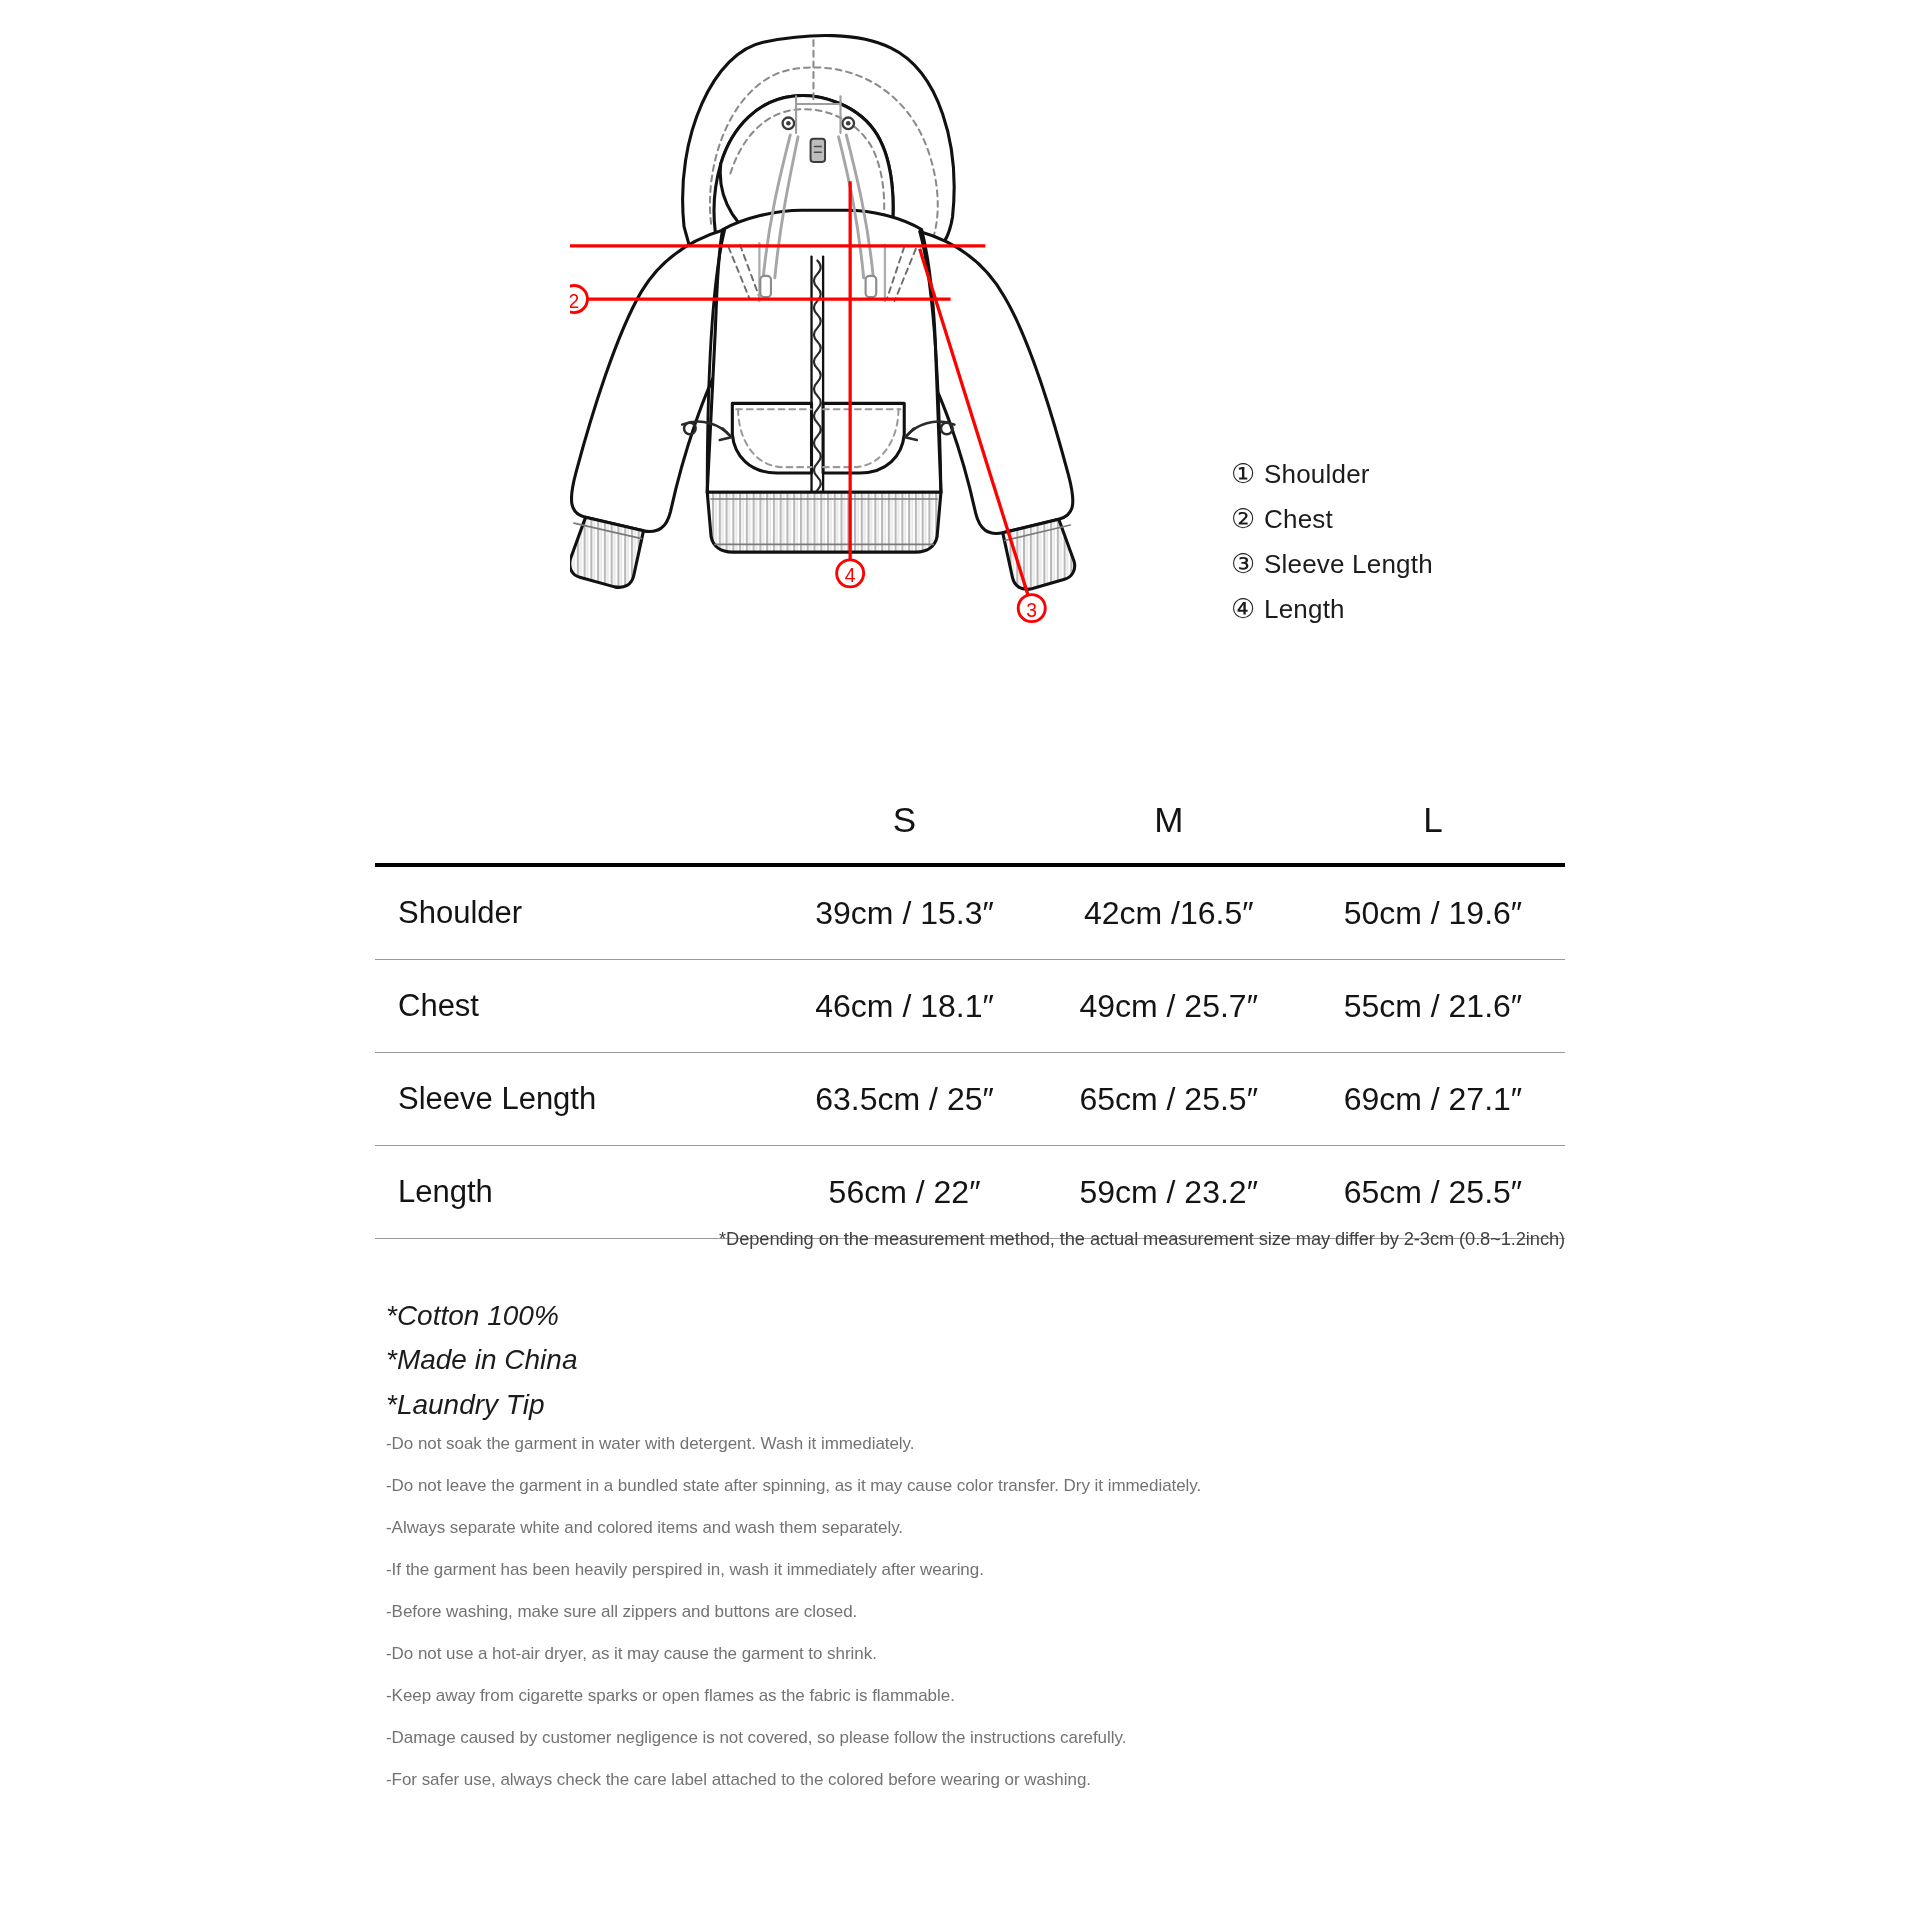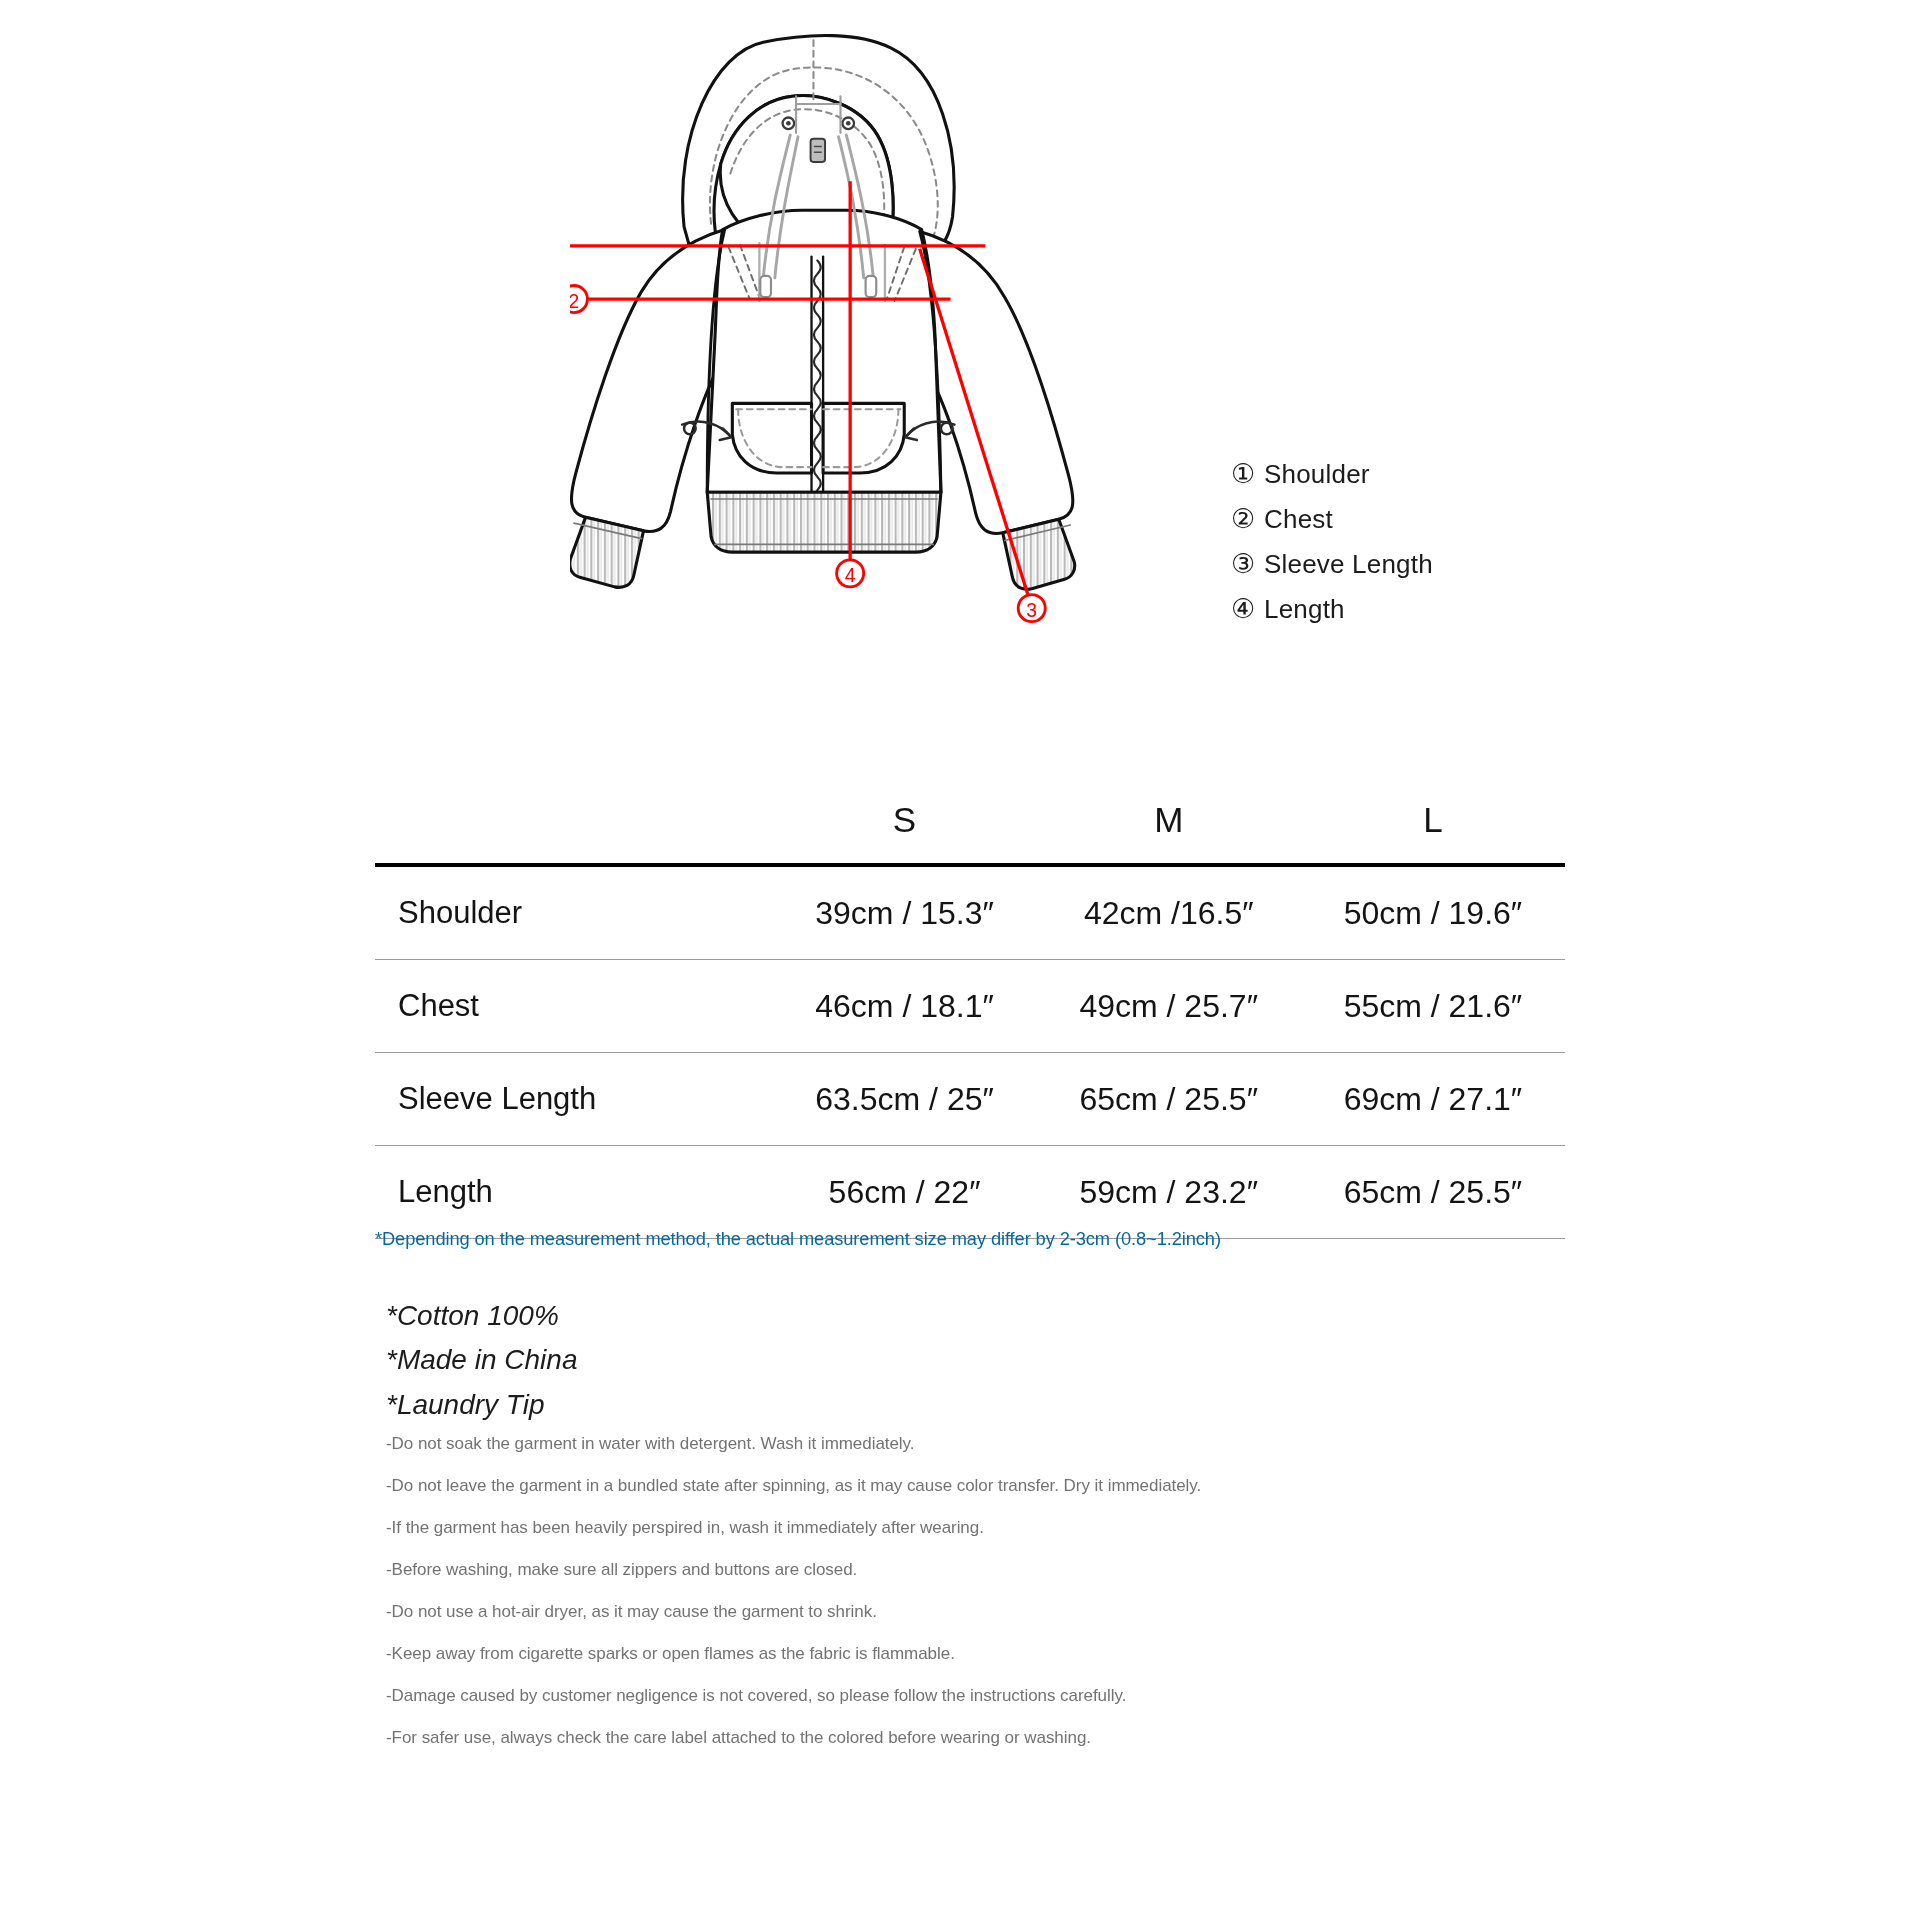--- a/index.html
+++ b/index.html
@@ -99,22 +99,23 @@
     text-align: left;
     padding-left: 23px;
     font-size: 31px;
   }
 
   #table-note {
     position: absolute;
     left: 375px;
     top: 1228px;
     width: 1190px;
+    text-align: right;
     font-size: 18.3px;
-    color: #0369a1;
+    color: #404040;
     letter-spacing: -0.1px;
   }
 
   
   #care-block {
     position: absolute;
     left: 386px;
     top: 1302px;
     width: 1255px;
   }
@@ -404,20 +405,21 @@
 <div id="table-note">*Depending on the measurement method, the actual measurement size may differ by 2-3cm (0.8~1.2inch)</div>
 
 <div id="care-block">
   <div class="care-head">*Cotton 100%</div>
   <div class="care-head">*Made in China</div>
   <div class="care-head">*Laundry Tip</div>
 
   <div id="care-lines">
     <div class="care-line">-Do not soak the garment in water with detergent. Wash it immediately.</div>
     <div class="care-line">-Do not leave the garment in a bundled state after spinning, as it may cause color transfer. Dry it immediately.</div>
+    <div class="care-line">-Always separate white and colored items and wash them separately.</div>
     <div class="care-line">-If the garment has been heavily perspired in, wash it immediately after wearing.</div>
     <div class="care-line">-Before washing, make sure all zippers and buttons are closed.</div>
     <div class="care-line">-Do not use a hot-air dryer, as it may cause the garment to shrink.</div>
     <div class="care-line">-Keep away from cigarette sparks or open flames as the fabric is flammable.</div>
     <div class="care-line">-Damage caused by customer negligence is not covered, so please follow the instructions carefully.</div>
     <div class="care-line">-For safer use, always check the care label attached to the colored before wearing or washing.</div>
   </div>
 </div>
 
 

